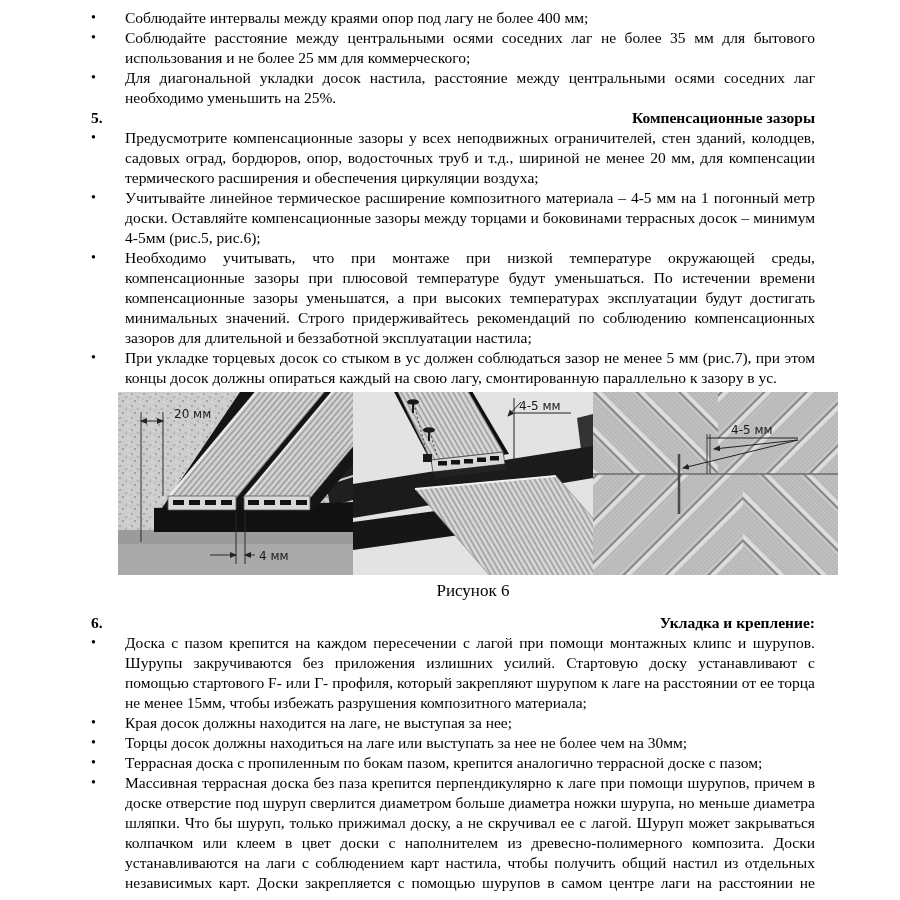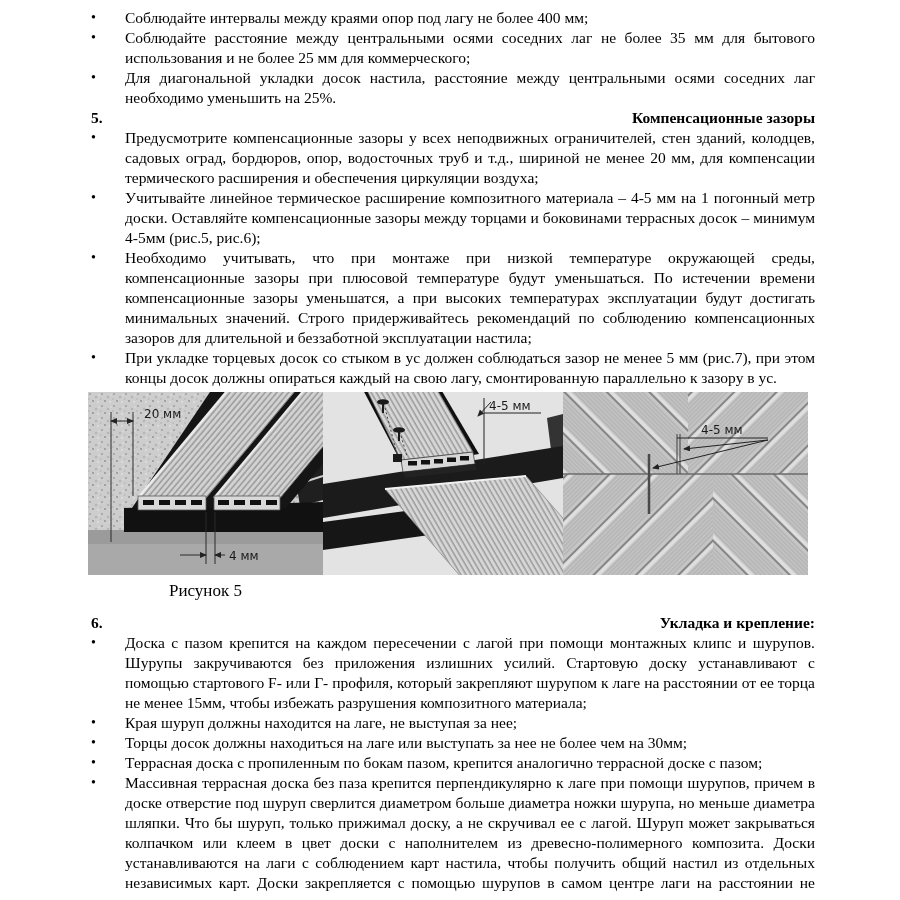--- a/index.html
+++ b/index.html
@@ -7,21 +7,21 @@
   body { font-family:"Liberation Serif", serif; color:#000; }
   .doc { padding:8px 85px 0 88px; width:900px; }
   .row { display:flex; align-items:flex-start; }
   .marker { width:37px; flex:none; font-size:15.5px; line-height:20px; padding-left:3px; }
   .marker.bullet { font-size:14px; }
   .text { flex:1; font-size:15.5px; line-height:20px; text-align:justify; }
   .head .marker, .head .text { font-weight:bold; }
   .head .text { text-align:right; }
   .head6 { margin-top:12px; }
   .cont { text-align-last:justify; }
-  .figures { display:flex; margin-top:4px; }
+  .figures { display:flex; margin-left:30px; margin-top:4px; }
   .fig svg { display:block; }
   .caption { text-align:center; font-size:17px; line-height:21px; margin-top:5px; }
   .dimlabel { font-family:"DejaVu Sans", sans-serif; font-size:12px; fill:#1a1a1a; }
 </style>
 </head>
 <body>
 
 <div class="doc">
 
   <div class="row">
@@ -113,21 +113,20 @@
         </g>
         <text class="dimlabel" x="56" y="26">20 мм</text>
         <g stroke="#2b2b2b" stroke-width="1">
           <line x1="118" y1="120" x2="118" y2="172"></line>
           <line x1="127" y1="120" x2="127" y2="172"></line>
           <line x1="92" y1="163" x2="118" y2="163" marker-end="url(#arr5)"></line>
           <line x1="127" y1="163" x2="137" y2="163" marker-start="url(#arr5)"></line>
         </g>
         <text class="dimlabel" x="141" y="168">4 мм</text>
       </svg>
-      <div class="caption">Рисунок 5</div>
     </div>
 
     <div class="fig">
       <svg width="240" height="183" viewBox="0 0 240 183">
         <defs>
           <pattern id="ribs6" width="4.5" height="4.5" patternUnits="userSpaceOnUse" patternTransform="rotate(-30)">
             <rect width="4.5" height="4.5" fill="#d6d6d6"></rect>
             <line x1="1" y1="0" x2="1" y2="4.5" stroke="#8d8d8d" stroke-width="1.2"></line>
           </pattern>
           <marker id="arr6" markerWidth="8" markerHeight="8" refX="6" refY="3" orient="auto-start-reverse" markerUnits="userSpaceOnUse">
@@ -163,20 +162,21 @@
           <line x1="62" y1="16" x2="74" y2="62" stroke="#444" stroke-width="1" stroke-dasharray="2,2.5"></line>
           <line x1="78" y1="44" x2="84" y2="64" stroke="#444" stroke-width="1" stroke-dasharray="2,2.5"></line>
         </g>
         <g stroke="#222" stroke-width="1">
           <line x1="161" y1="6" x2="161" y2="72"></line>
           <line x1="161" y1="21" x2="218" y2="21"></line>
           <line x1="168" y1="10" x2="155" y2="24" marker-end="url(#arr6)"></line>
         </g>
         <text class="dimlabel" x="166" y="18">4-5 мм</text>
       </svg>
+      <div class="caption">Рисунок 6</div>
     </div>
 
     <div class="fig">
       <svg width="245" height="183" viewBox="0 0 245 183">
         <defs>
           <pattern id="hbA" width="30" height="30" patternUnits="userSpaceOnUse" patternTransform="rotate(-45)">
             <rect width="30" height="30" fill="#c6c6c6"></rect>
             <rect x="0" width="2.2" height="30" fill="#868686"></rect>
             <rect x="2.2" width="3.5" height="30" fill="#e0e0e0"></rect>
             <line x1="8" y1="0" x2="8" y2="30" stroke="#a9a9a9" stroke-width="1"></line>
@@ -227,21 +227,21 @@
     <span class="marker">6.</span>
     <p class="text">Укладка и крепление:</p>
   </div>
 
   <div class="row">
     <span class="marker bullet">•</span>
     <p class="text">Доска с пазом крепится на каждом пересечении с лагой при помощи монтажных клипс и шурупов. Шурупы закручиваются без приложения излишних усилий. Стартовую доску устанавливают с помощью стартового F- или Г- профиля, который закрепляют шурупом к лаге на расстоянии от ее торца не менее 15мм, чтобы избежать разрушения композитного материала;</p>
   </div>
   <div class="row">
     <span class="marker bullet">•</span>
-    <p class="text">Края шуруп должны находится на лаге, не выступая за нее;</p>
+    <p class="text">Края досок должны находится на лаге, не выступая за нее;</p>
   </div>
   <div class="row">
     <span class="marker bullet">•</span>
     <p class="text">Торцы досок должны находиться на лаге или выступать за нее не более чем на 30мм;</p>
   </div>
   <div class="row">
     <span class="marker bullet">•</span>
     <p class="text">Террасная доска с пропиленным по бокам пазом, крепится аналогично террасной доске с пазом;</p>
   </div>
   <div class="row">

